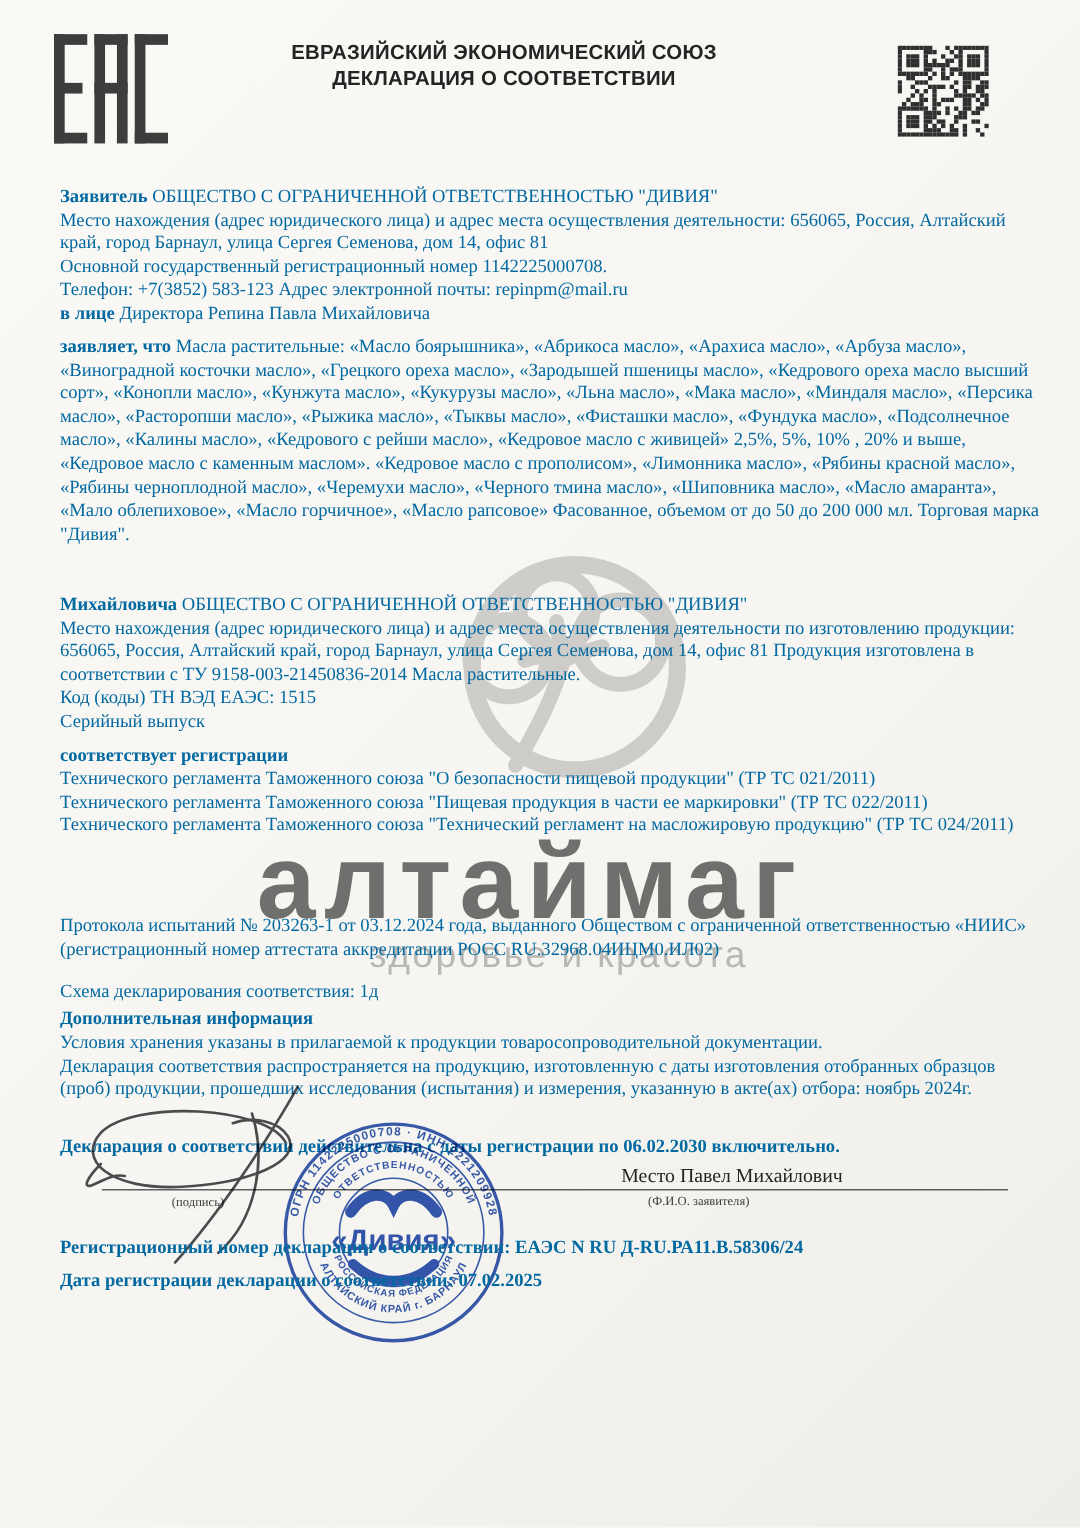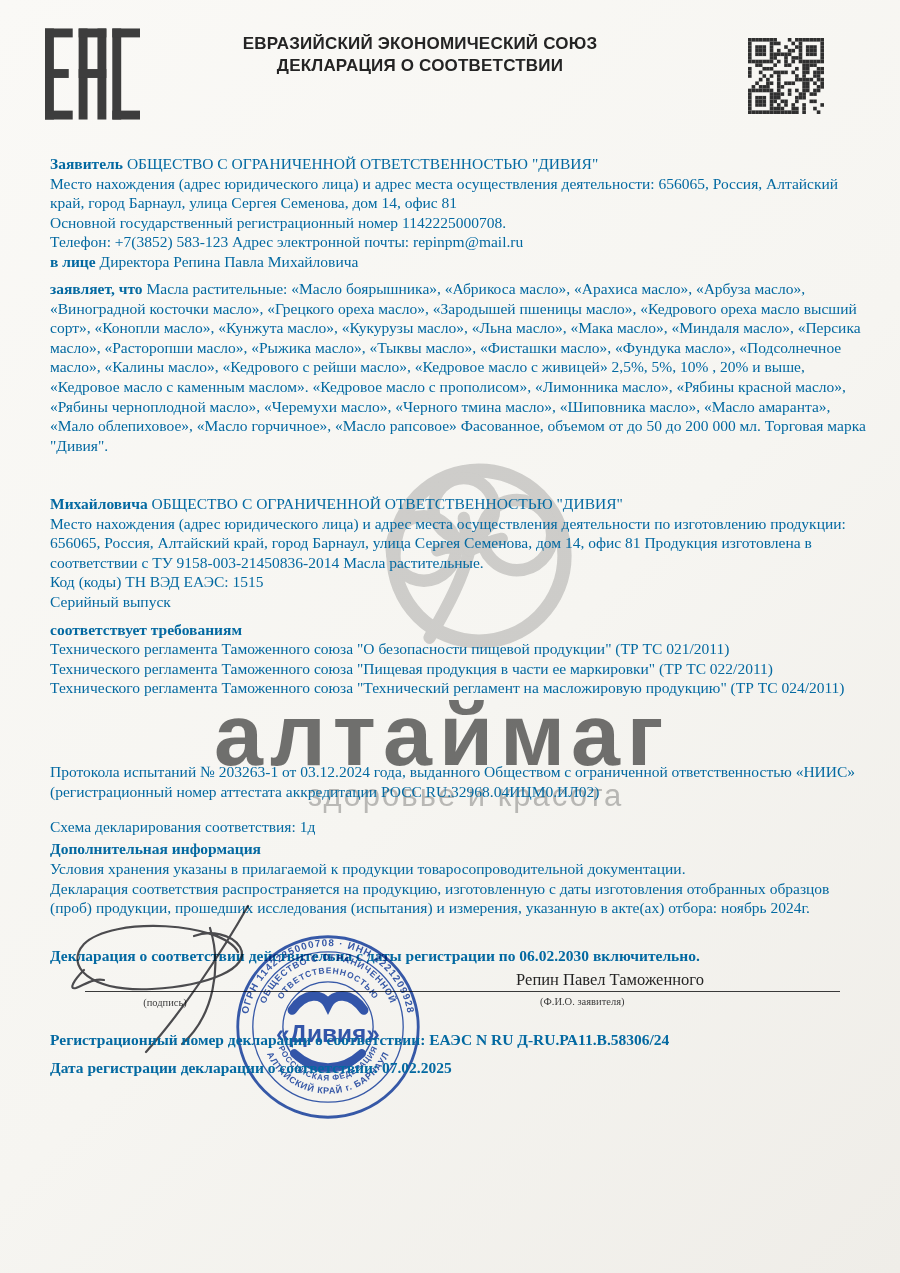--- a/index.html
+++ b/index.html
@@ -325,38 +325,38 @@
     <b>заявляет, что</b><span> Масла растительные: «Масло боярышника», «Абрикоса масло», «Арахиса масло», «Арбуза масло», «Виноградной косточки масло», «Грецкого ореха масло», «Зародышей пшеницы масло», «Кедрового ореха масло высший сорт», «Конопли масло», «Кунжута масло», «Кукурузы масло», «Льна масло», «Мака масло», «Миндаля масло», «Персика масло», «Расторопши масло», «Рыжика масло», «Тыквы масло», «Фисташки масло», «Фундука масло», «Подсолнечное масло», «Калины масло», «Кедрового с рейши масло», «Кедровое масло с живицей» 2,5%, 5%, 10% , 20% и выше, «Кедровое масло с каменным маслом». «Кедровое масло с прополисом», «Лимонника масло», «Рябины красной масло», «Рябины черноплодной масло», «Черемухи масло», «Черного тмина масло», «Шиповника масло», «Масло амаранта», «Мало облепиховое», «Масло горчичное», «Масло рапсовое» Фасованное, объемом от до 50 до 200 000 мл. Торговая марка "Дивия".</span>
   </div>
 
   <div class="abs txt" style="top:494px;">
     <span><b>Михайловича</b></span><span> ОБЩЕСТВО С ОГРАНИЧЕННОЙ ОТВЕТСТВЕННОСТЬЮ "ДИВИЯ"</span>
     <div>Место нахождения (адрес юридического лица) и адрес места осуществления деятельности по изготовлению продукции: 656065, Россия, Алтайский край, город Барнаул, улица Сергея Семенова, дом 14, офис 81   Продукция изготовлена в соответствии с ТУ 9158-003-21450836-2014 Масла растительные.</div>
     <div>Код (коды) ТН ВЭД ЕАЭС: 1515</div>
     <div>Серийный выпуск</div>
   </div>
 
-  <div class="abs txt bold" style="top:620px;">соответствует требованиям</div>
+  <div class="abs txt bold" style="top:620px;">соответствует регистрации</div>
   <div class="abs txt" style="top:639px;">
     <div>Технического регламента Таможенного союза "О безопасности пищевой продукции" (ТР ТС 021/2011)</div>
     <div>Технического регламента Таможенного союза "Пищевая продукция в части ее маркировки" (ТР ТС 022/2011)</div>
     <div>Технического регламента Таможенного союза "Технический регламент на масложировую продукцию" (ТР ТС 024/2011)</div>
   </div>
 
   <div class="abs txt" style="top:762px;">Протокола испытаний № 203263-1 от 03.12.2024 года, выданного Обществом с ограниченной ответственностью «НИИС» (регистрационный номер аттестата аккредитации РОСС RU.32968.04ИЦМ0.ИЛ02)</div>
   <div class="abs txt" style="top:817px;">Схема декларирования соответствия: 1д</div>
 
   <div class="abs txt bold" style="top:839px;">Дополнительная информация</div>
   <div class="abs txt" style="top:859px;">
     <div>Условия хранения указаны в прилагаемой к продукции товаросопроводительной документации.</div>
     <div>Декларация соответствия распространяется на продукцию, изготовленную с даты изготовления отобранных образцов (проб) продукции, прошедших исследования (испытания) и измерения, указанную в акте(ах) отбора: ноябрь 2024г.</div>
   </div>
 
   <div class="abs txt bold" style="top:946px;">Декларация о соответствии действительна с даты регистрации по 06.02.2030 включительно.</div>
-  <div class="abs name-line" style="left:505px;top:970px;width:210px;text-align:center;">Репин Павел Таможенного</div>
+  <div class="abs name-line" style="left:505px;top:970px;width:210px;text-align:center;">Место Павел Михайлович</div>
   <div class="abs hline" style="left:85px;top:991px;width:755px;"></div>
   <div class="abs caption" style="left:120px;top:997px;width:90px;text-align:center;">(подпись)</div>
   <div class="abs caption" style="left:540px;top:996px;width:140px;">(Ф.И.О. заявителя)</div>
 
   <svg class="abs" style="left:60px;top:900px;mix-blend-mode:multiply;" width="260" height="170" viewBox="0 0 260 170">
     <g fill="none" stroke="#3b3b40" stroke-width="2.2" stroke-linecap="round" opacity=".9">
       <path d="M 178,52 C 162,22 52,16 24,44 C 4,66 30,92 92,89 C 148,86 192,68 180,47 C 172,34 150,30 134,36"></path>
       <path d="M 188,6 C 162,52 122,112 86,152"></path>
       <path d="M 150,28 C 162,66 154,116 122,144"></path>
       <path d="M 24,70 C 14,80 8,90 16,88 C 26,84 34,78 44,80"></path>

